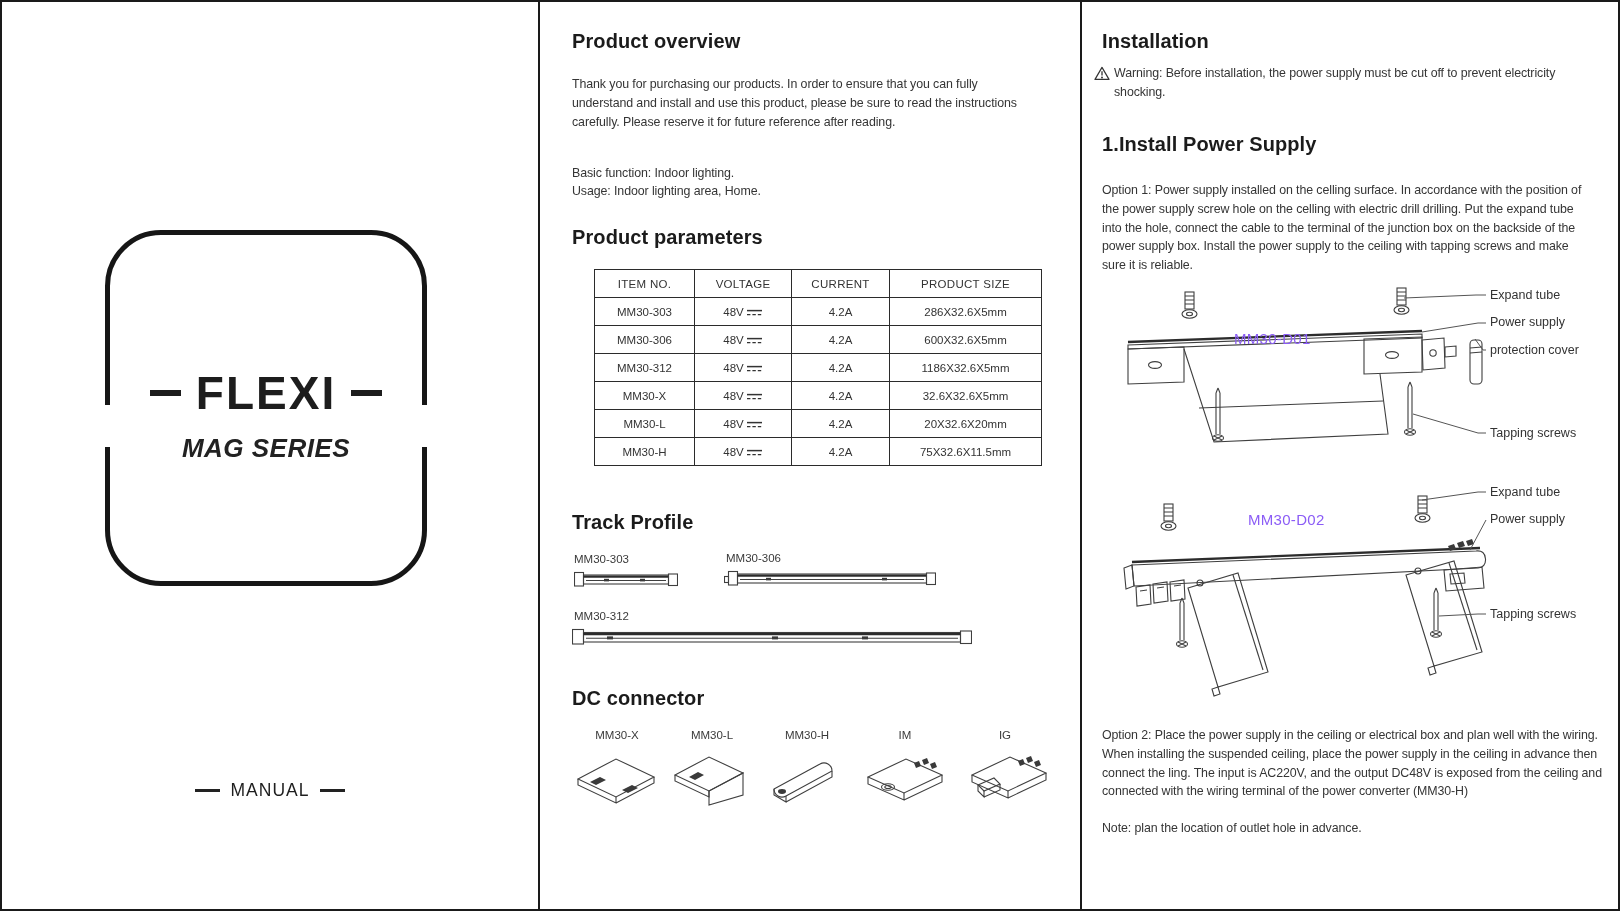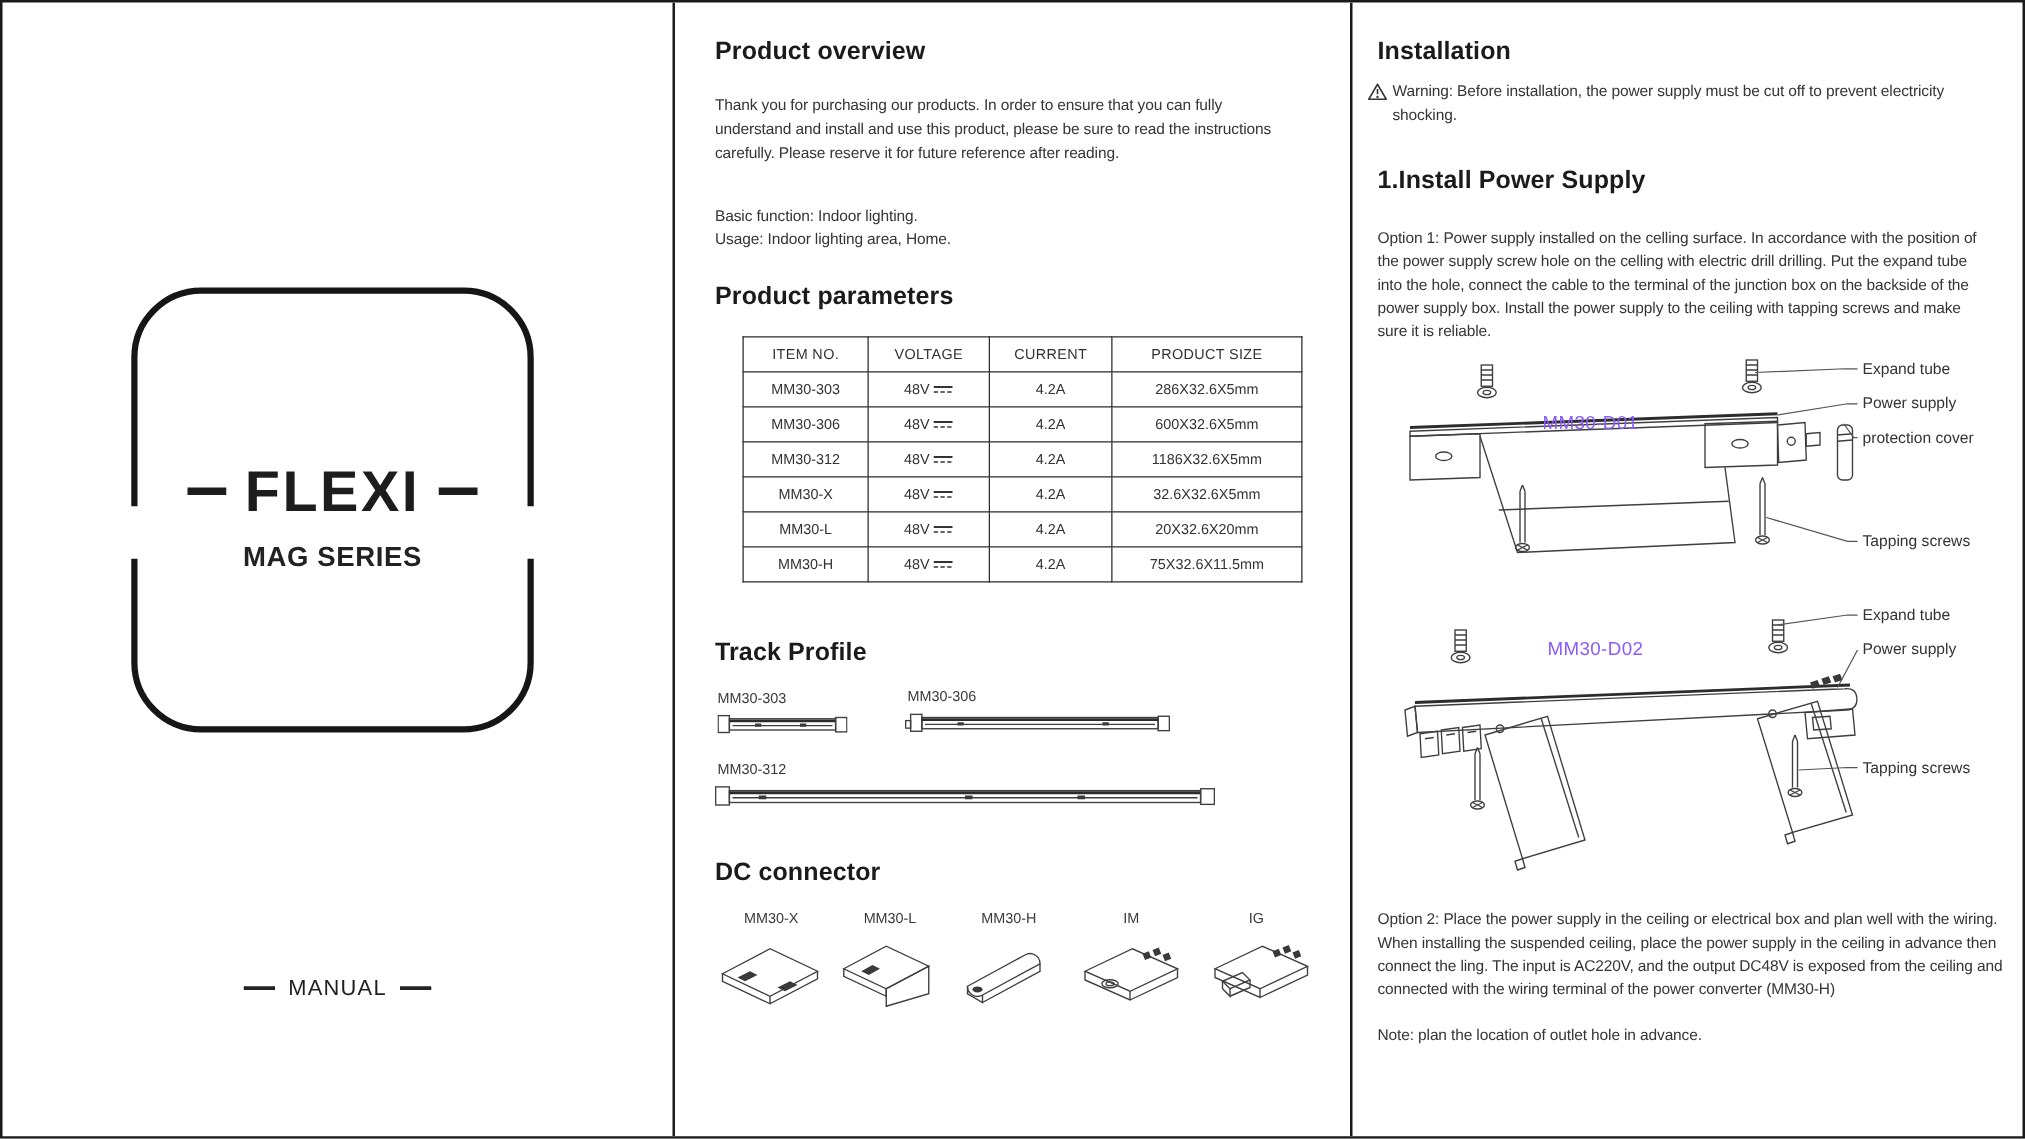--- a/index.html
+++ b/index.html
@@ -20,21 +20,21 @@
   .body-text{position:absolute;font-size:12.4px;line-height:18.6px;color:#353535;letter-spacing:-0.1px;}
 
   
   .logo-box{position:absolute;left:103px;top:228px;width:322px;height:356px;box-sizing:border-box;
     border:5px solid #161616;border-radius:56px;}
   .logo-gap{position:absolute;width:9px;height:42px;background:#ffffff;top:170px;}
   .logo-gap.gl{left:-7px;} .logo-gap.gr{right:-7px;}
   .logo-line{position:absolute;left:0;right:0;top:132px;display:flex;align-items:center;justify-content:center;gap:15px;}
   .logo-dash{display:inline-block;width:31px;height:6px;background:#1d1d1d;}
   .logo-title{font-size:46px;font-weight:800;color:#1d1d1d;letter-spacing:2px;line-height:52px;}
-  .logo-sub{position:absolute;left:0;right:0;top:198px;text-align:center;font-size:22px;font-weight:600;color:#222;letter-spacing:0.5px;}
+  .logo-sub{position:absolute;left:0;right:0;top:198px;text-align:center;font-size:26px;font-weight:600;color:#222;letter-spacing:0.5px;font-style:italic;}
   .manual-line{position:absolute;left:0;width:536px;top:778px;display:flex;align-items:center;justify-content:center;gap:11px;}
   .manual-dash{display:inline-block;width:25px;height:2.6px;background:#222;}
   .manual-text{font-size:17.5px;font-weight:500;color:#1f1f1f;letter-spacing:1px;}
 
   
   .h-overview{left:32px;top:28px;} .h-params{left:32px;top:224px;}
   .h-track{left:32px;top:509px;} .h-dc{left:32px;top:685px;}
   .p-intro{left:32px;top:61px;width:462px;}
   .p-basic{left:32px;top:150px;width:462px;}
   .p-usage{left:32px;top:168px;width:462px;}
@@ -62,21 +62,21 @@
   .warning-block{left:12px;top:62px;width:508px;padding-left:20px;box-sizing:border-box;}
   .warning-icon{position:absolute;left:0;top:2px;}
   .p-opt1{left:20px;top:167px;width:492px;}
   .p-opt2{left:20px;top:712px;width:502px;}
   .p-note{left:20px;top:805px;width:502px;}
 
   .diagram{position:absolute;left:10px;width:530px;}
   .diagram.d01{top:280px;height:200px;} .diagram.d02{top:478px;height:228px;}
   .diagram svg{position:absolute;left:0;top:0;}
   .diag-label{position:absolute;font-size:15px;color:#8b5cf6;letter-spacing:0.3px;}
-  .d01 .diag-label{left:142px;top:48px;} .d02 .diag-label{left:146px;top:31px;}
+  .d01 .diag-label{left:142px;top:48px;} .d02 .diag-label{left:156px;top:31px;}
   .callout{position:absolute;left:398px;font-size:12.5px;color:#333;white-space:nowrap;}
   .d01 .co-0{top:6px;} .d01 .co-1{top:33px;} .d01 .co-2{top:61px;} .d01 .co-3{top:144px;}
   .d02 .co-0{top:5px;} .d02 .co-1{top:32px;} .d02 .co-2{top:127px;}
 
   .line-art{stroke:#3f3f3f;stroke-width:1.1;fill:none;}
   .line-art-thick{stroke:#2c2c2c;stroke-width:2.3;fill:none;}
   .fill-dark{fill:#3a3a3a;stroke:none;}
 </style>
 </head>
 <body>

